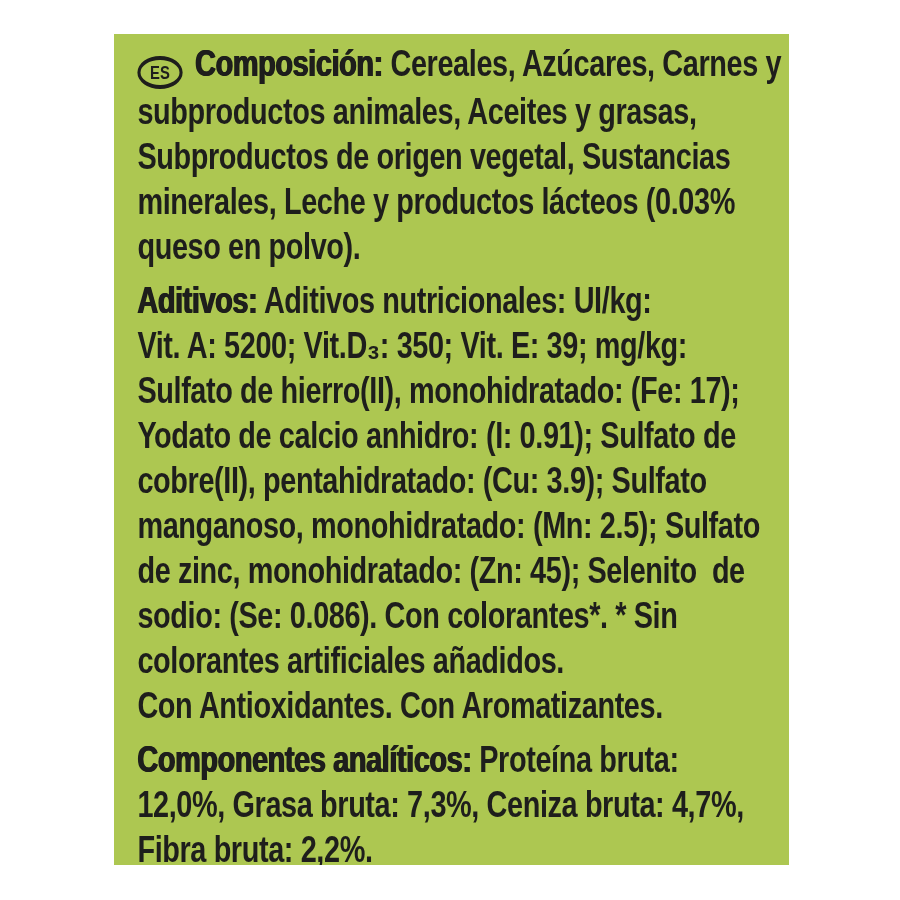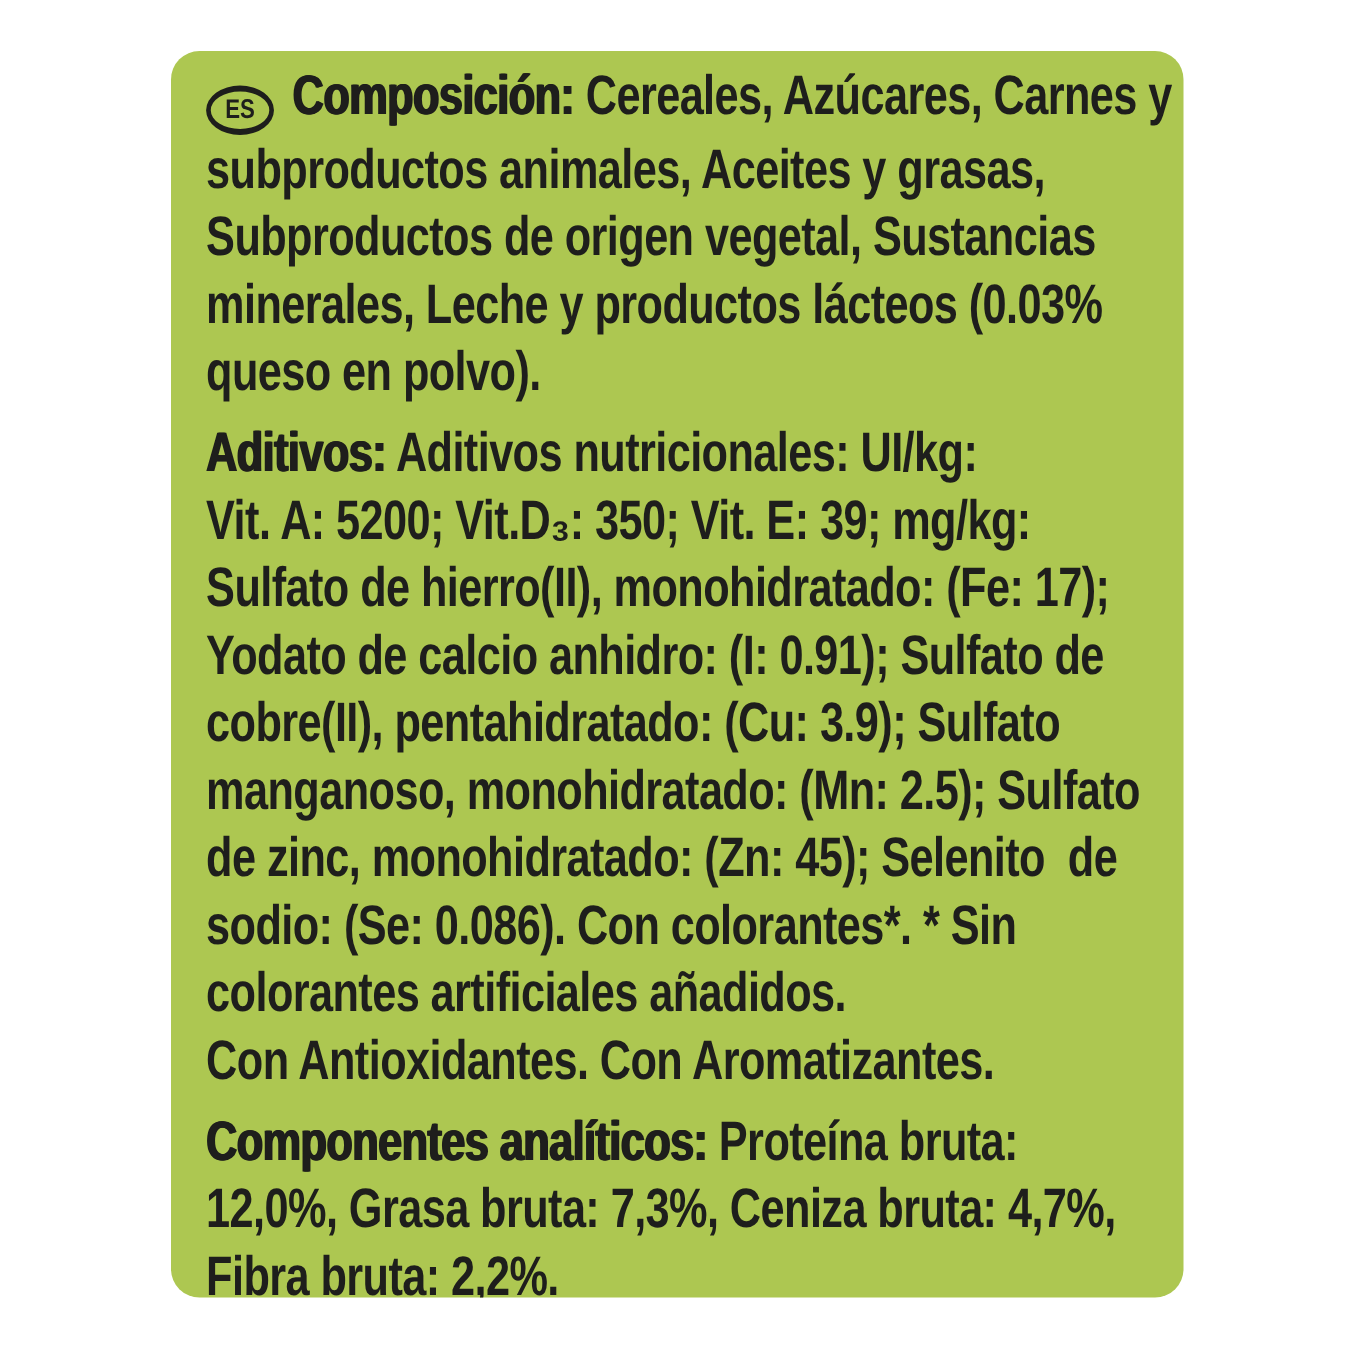--- a/index.html
+++ b/index.html
@@ -18,21 +18,20 @@
     background: #ffffff;
   }
   .label {
     position: absolute;
     left: 114px;
     top: 34px;
     width: 675px;
     height: 831px;
     background: var(--label-bg, #adc751);
     overflow: hidden;
-    border-radius: 19px;
   }
   
   .content {
     position: absolute;
     left: 0;
     top: 0;
     width: 866px;
     box-sizing: border-box;
     padding: 7px 0 0 30px;
     transform: scaleX(0.78);

